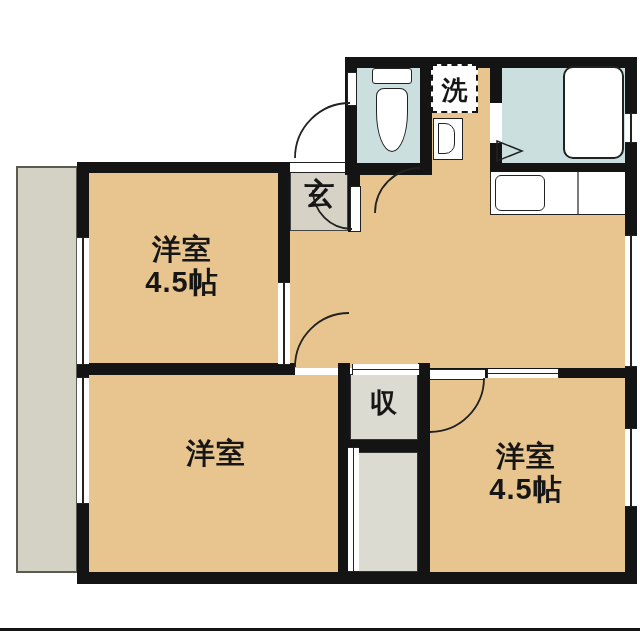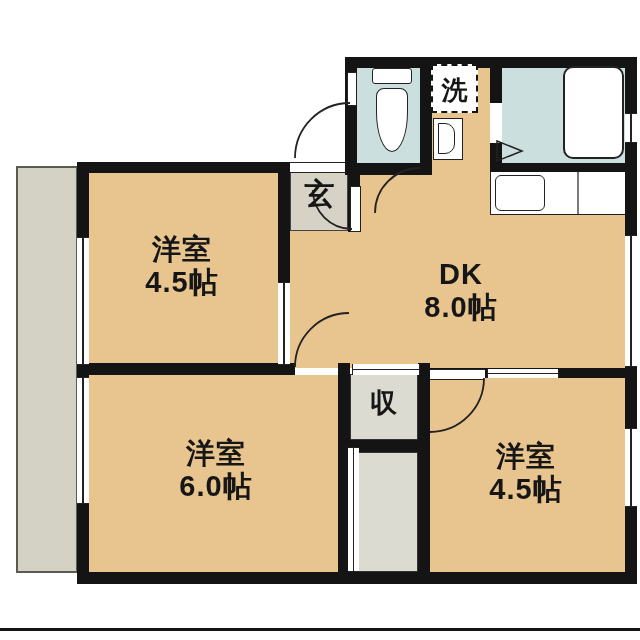--- a/index.html
+++ b/index.html
@@ -111,27 +111,22 @@
     <path d="M 295,367 A 54,54 0 0 1 349,313" fill="none" stroke="#222" stroke-width="1.8"></path>
     <path d="M 484,378 A 54,54 0 0 1 430,432" fill="none" stroke="#222" stroke-width="1.8"></path>
     <path d="M 497,141 L 522,151 L 497,161 Z" fill="none" stroke="#222" stroke-width="1.5"></path>
     <line x1="578" y1="171" x2="578" y2="214" stroke="#222" stroke-width="1.2"></line>
   </svg>
 
   <div class="label room-label" style="left:92px;top:233px;width:180px;">
     <div>洋室</div>
     <div>4.5帖</div>
   </div>
-  <div class="label room-label" style="left:371px;top:258px;width:180px;">
-    <div>DK</div>
-    <div>8.0帖</div>
-  </div>
   <div class="label room-label" style="left:126px;top:437px;width:180px;">
     <div>洋室</div>
-    <div>6.0帖</div>
   </div>
   <div class="label room-label" style="left:436px;top:440px;width:180px;">
     <div>洋室</div>
     <div>4.5帖</div>
   </div>
 
   <div class="label" style="left:292px;top:178px;width:56px;font-size:30px;line-height:32px;">玄</div>
   <div class="label" style="left:432px;top:76px;width:46px;font-size:26px;line-height:28px;">洗</div>
   <div class="label small-label" style="left:350px;top:389px;width:68px;">収</div>
 

